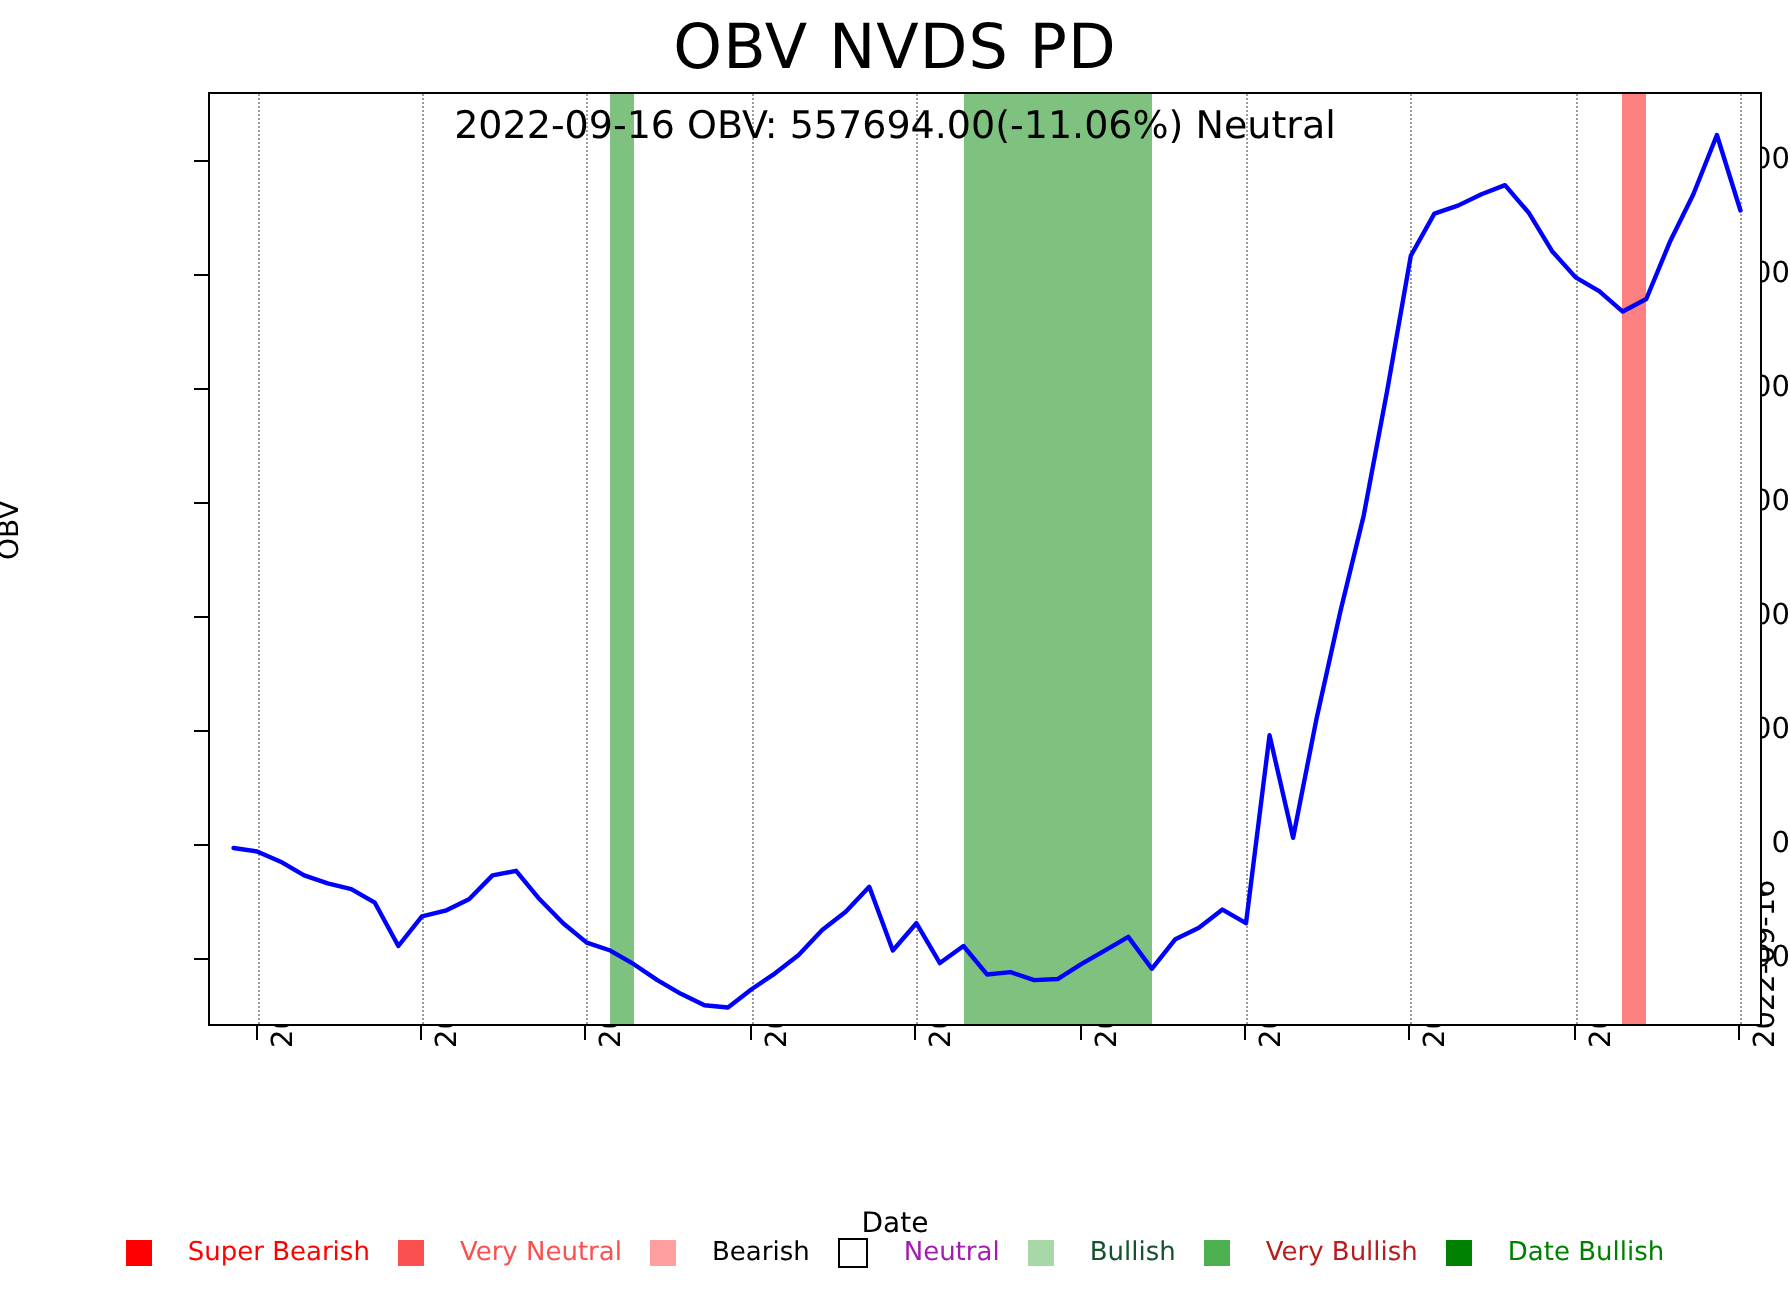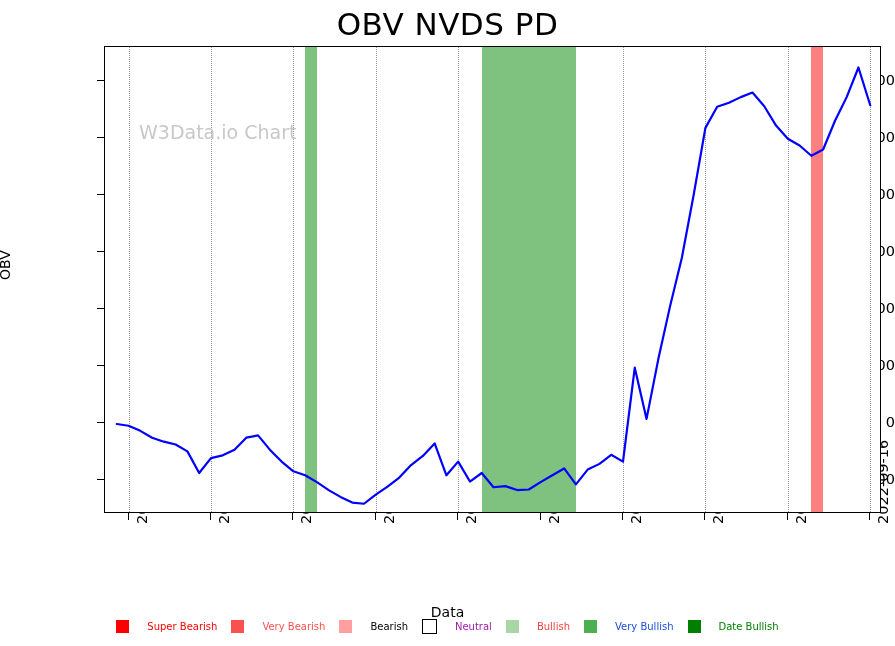--- a/index.html
+++ b/index.html
@@ -132,42 +132,42 @@
     display: flex;
     justify-content: center;
     align-items: center;
     gap: 0px;
   }
   .legend-item {
     display: flex;
     align-items: center;
     gap: 18px;
     padding: 0 7px;
-    font-size: 10px;
+    font-size: 13px;
     white-space: nowrap;
   }
   .legend-swatch {
     width: 13px; height: 13px;
     display: inline-block;
     flex: 0 0 auto;
   }
 </style>
 </head>
 <body>
 
 <div id="figure">
 
   <div class="chart-title">OBV NVDS PD</div>
+  <div class="chart-subtitle">2022-09-16 OBV: 557694.00(-11.06%) Neutral</div>
 
   <div class="watermark">
-    <div>W3Data.io Chart</div>
   </div>
 
   <div class="ylabel">OBV</div>
-  <div class="xlabel">Data</div>
+  <div class="xlabel">Date</div>
 
   <div id="y-ticks">
       <div class="ytick-label" style="top: 478.829px;">−100000</div>
       <div class="ytick-mark" style="top: 478.829px;"></div>
       <div class="ytick-label" style="top: 421.878px;">0</div>
       <div class="ytick-mark" style="top: 421.878px;"></div>
       <div class="ytick-label" style="top: 364.927px;">100000</div>
       <div class="ytick-mark" style="top: 364.927px;"></div>
       <div class="ytick-label" style="top: 307.976px;">200000</div>
       <div class="ytick-mark" style="top: 307.976px;"></div>
@@ -226,36 +226,36 @@
       </svg>
   </div>
 
   <div class="legend" id="legend">
       <div class="legend-item">
         <span class="legend-swatch" style="background: rgb(255, 0, 0);"></span>
         <span style="color: rgb(255, 0, 0);">Super Bearish</span>
       </div>
       <div class="legend-item">
         <span class="legend-swatch" style="background: rgb(250, 80, 80);"></span>
-        <span style="color: rgb(250, 80, 80);">Very Bearish</span>
+        <span style="color: rgb(250, 80, 80);">Very Neutral</span>
       </div>
       <div class="legend-item">
         <span class="legend-swatch" style="background: rgb(255, 159, 159);"></span>
         <span style="color: #000000;">Bearish</span>
       </div>
       <div class="legend-item">
         <span class="legend-swatch" style="background: rgb(255, 255, 255); border: 1.2px solid rgb(0, 0, 0);"></span>
         <span style="color: #a21caf;">Neutral</span>
       </div>
       <div class="legend-item">
         <span class="legend-swatch" style="background: rgb(167, 214, 167);"></span>
-        <span style="color: #ef4444;">Bullish</span>
+        <span style="color: #14532d;">Bullish</span>
       </div>
       <div class="legend-item">
         <span class="legend-swatch" style="background: rgb(76, 175, 80);"></span>
-        <span style="color: #1d4ed8;">Very Bullish</span>
+        <span style="color: #b91c1c;">Very Bullish</span>
       </div>
       <div class="legend-item">
         <span class="legend-swatch" style="background: rgb(0, 128, 0);"></span>
         <span style="color: rgb(0, 128, 0);">Date Bullish</span>
       </div>
     </div>
 </div>
 
 </body></html>

